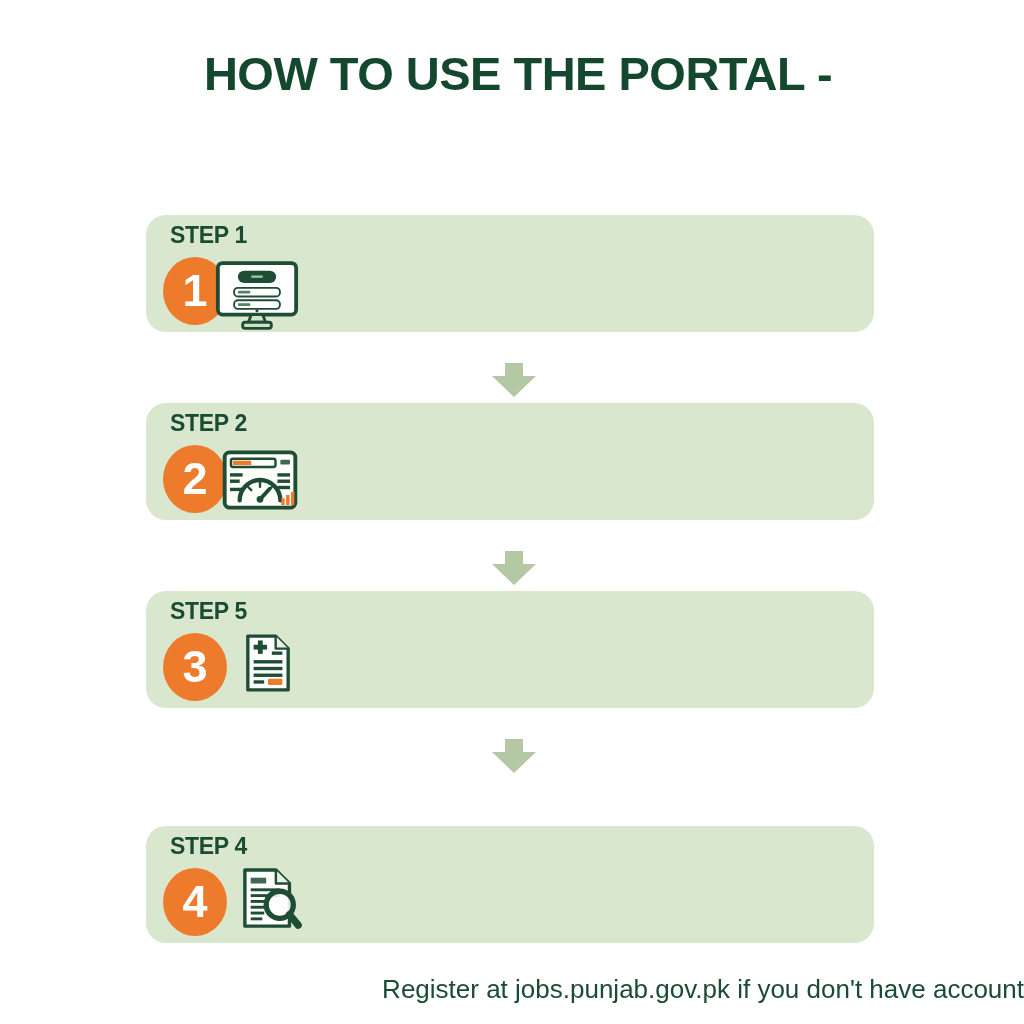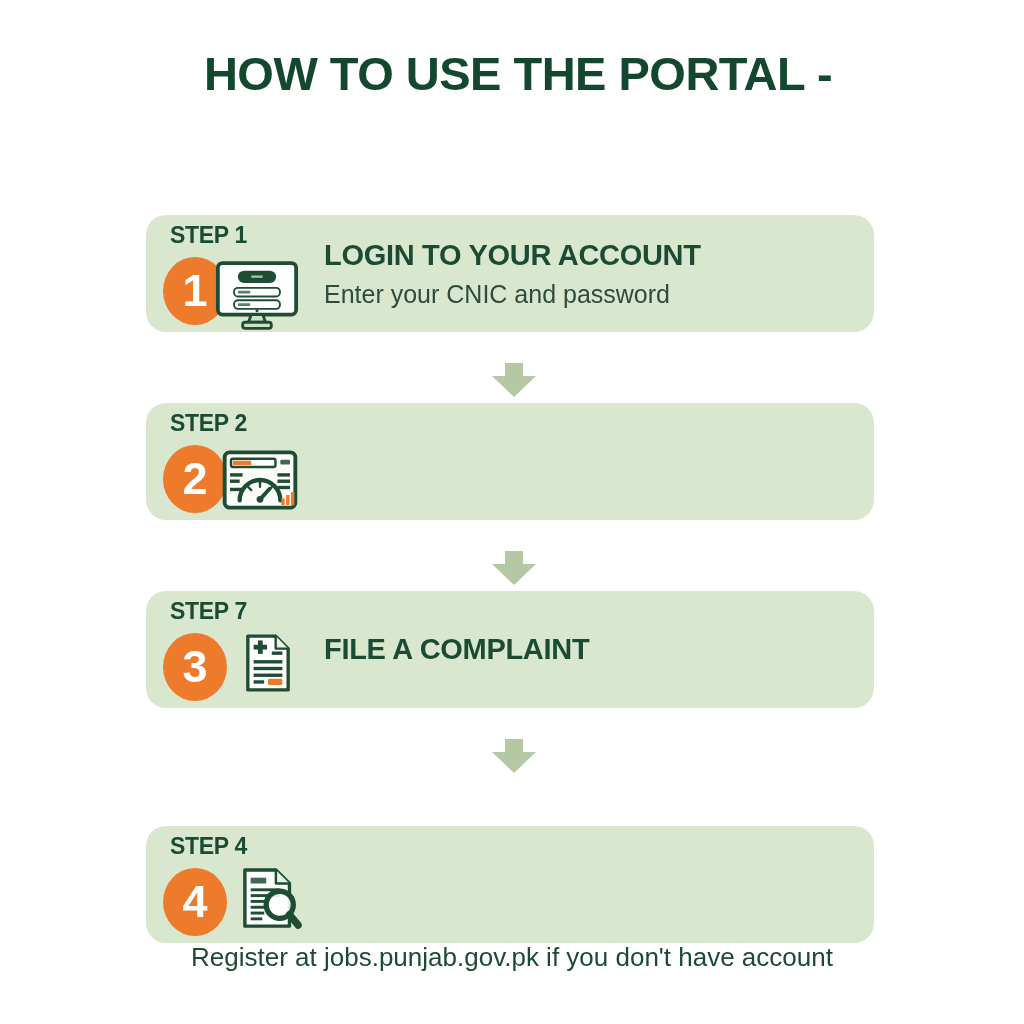--- a/index.html
+++ b/index.html
@@ -31,22 +31,22 @@
   .i1{left:69px; top:45px} .i2{left:76px; top:47px} .i3{left:98px; top:42px} .i4{left:95px; top:40px}
   .step-text {
     position:absolute; left:178px; top:0; height:100%;
     display:flex; flex-direction:column; justify-content:center; gap:8px;
   }
   .step-title { font-size:29px; font-weight:700; color:#1b4c33; letter-spacing:-0.3px; }
   .step-subtitle { font-size:25px; color:#2d4c3d; }
   .arrow { position:absolute; left:492px; line-height:0; }
   .a1{top:363px} .a2{top:551px} .a3{top:739px}
   .footer {
-    position:absolute; top:942px; left:0; width:100%;
-    text-align:center; font-size:26px; color:#1b4c33;
+    position:absolute; top:974px; left:0; width:100%;
+    text-align:right; font-size:26px; color:#1b4c33;
   }
 </style>
 </head>
 <body>
 
 <div class="canvas">
 
   <div class="main-title">
     <div>HOW TO USE THE PORTAL -</div>
   </div>
@@ -62,24 +62,20 @@
         <rect x="24" y="11" width="40" height="13" rx="6.5" fill="#1e4d34"></rect>
         <rect x="38" y="16" width="12" height="2.5" fill="#9fc0ab"></rect>
         <rect x="20" y="29" width="48" height="9" rx="4" fill="#ffffff" stroke="#1e4d34" stroke-width="2"></rect>
         <rect x="24" y="32" width="13" height="3" rx="1" fill="#5b7f68"></rect>
         <rect x="20" y="42" width="48" height="9" rx="4" fill="#ffffff" stroke="#1e4d34" stroke-width="2"></rect>
         <rect x="24" y="45" width="13" height="3" rx="1" fill="#5b7f68"></rect>
         <circle cx="44" cy="53" r="1.6" fill="#1e4d34"></circle>
         <path d="M38 57 h12 l3 8 h-18 z" fill="#cfe0c4" stroke="#1e4d34" stroke-width="3"></path>
         <rect x="29" y="65" width="30" height="6.5" rx="2.5" fill="#cfe0c4" stroke="#1e4d34" stroke-width="3"></rect>
       </svg>
-    </div>
-    <div class="step-text">
-      <div class="step-title">LOGIN TO YOUR ACCOUNT</div>
-      <div class="step-subtitle">Enter your CNIC and password</div>
     </div>
   </div>
 
   <div class="arrow a1">
     <svg width="44" height="34" viewBox="0 0 44 34">
       <polygon points="13,0 31,0 31,13 44,13 22,34 0,13 13,13" fill="#b5c8a4"></polygon>
     </svg>
   </div>
 
   <div class="step-panel p2">
@@ -114,40 +110,39 @@
     </div>
   </div>
 
   <div class="arrow a2">
     <svg width="44" height="34" viewBox="0 0 44 34">
       <polygon points="13,0 31,0 31,13 44,13 22,34 0,13 13,13" fill="#b5c8a4"></polygon>
     </svg>
   </div>
 
   <div class="step-panel p3">
-    <div class="step-label">STEP 7</div>
+    <div class="step-label">STEP 5</div>
     <div class="num-circle">
       <span>3</span>
     </div>
     <div class="icon-wrap i3">
       <svg width="48" height="60" viewBox="0 0 50 62">
         <path d="M4 3 H33 L46 16 V59 H4 Z" fill="#ffffff" stroke="#1e4d34" stroke-width="3.5" stroke-linejoin="round"></path>
         <path d="M33 3 V16 H46" fill="#e9f1e3" stroke="#1e4d34" stroke-width="2.5" stroke-linejoin="round"></path>
         <rect x="10" y="12" width="14" height="5" fill="#1e4d34"></rect>
         <rect x="14.5" y="7.5" width="5" height="14" fill="#1e4d34"></rect>
         <rect x="29" y="19" width="11" height="3.5" fill="#1e4d34"></rect>
         <rect x="10" y="28" width="30" height="3.5" fill="#1e4d34"></rect>
         <rect x="10" y="35" width="30" height="3.5" fill="#1e4d34"></rect>
         <rect x="10" y="42" width="30" height="3.5" fill="#1e4d34"></rect>
         <rect x="10" y="49" width="11" height="3.5" fill="#1e4d34"></rect>
         <rect x="25" y="47.5" width="15" height="6.5" rx="1.5" fill="#ee7b2b"></rect>
       </svg>
     </div>
     <div class="step-text">
-      <div class="step-title">FILE A COMPLAINT</div>
     </div>
   </div>
 
   <div class="arrow a3">
     <svg width="44" height="34" viewBox="0 0 44 34">
       <polygon points="13,0 31,0 31,13 44,13 22,34 0,13 13,13" fill="#b5c8a4"></polygon>
     </svg>
   </div>
 
   <div class="step-panel p4">

